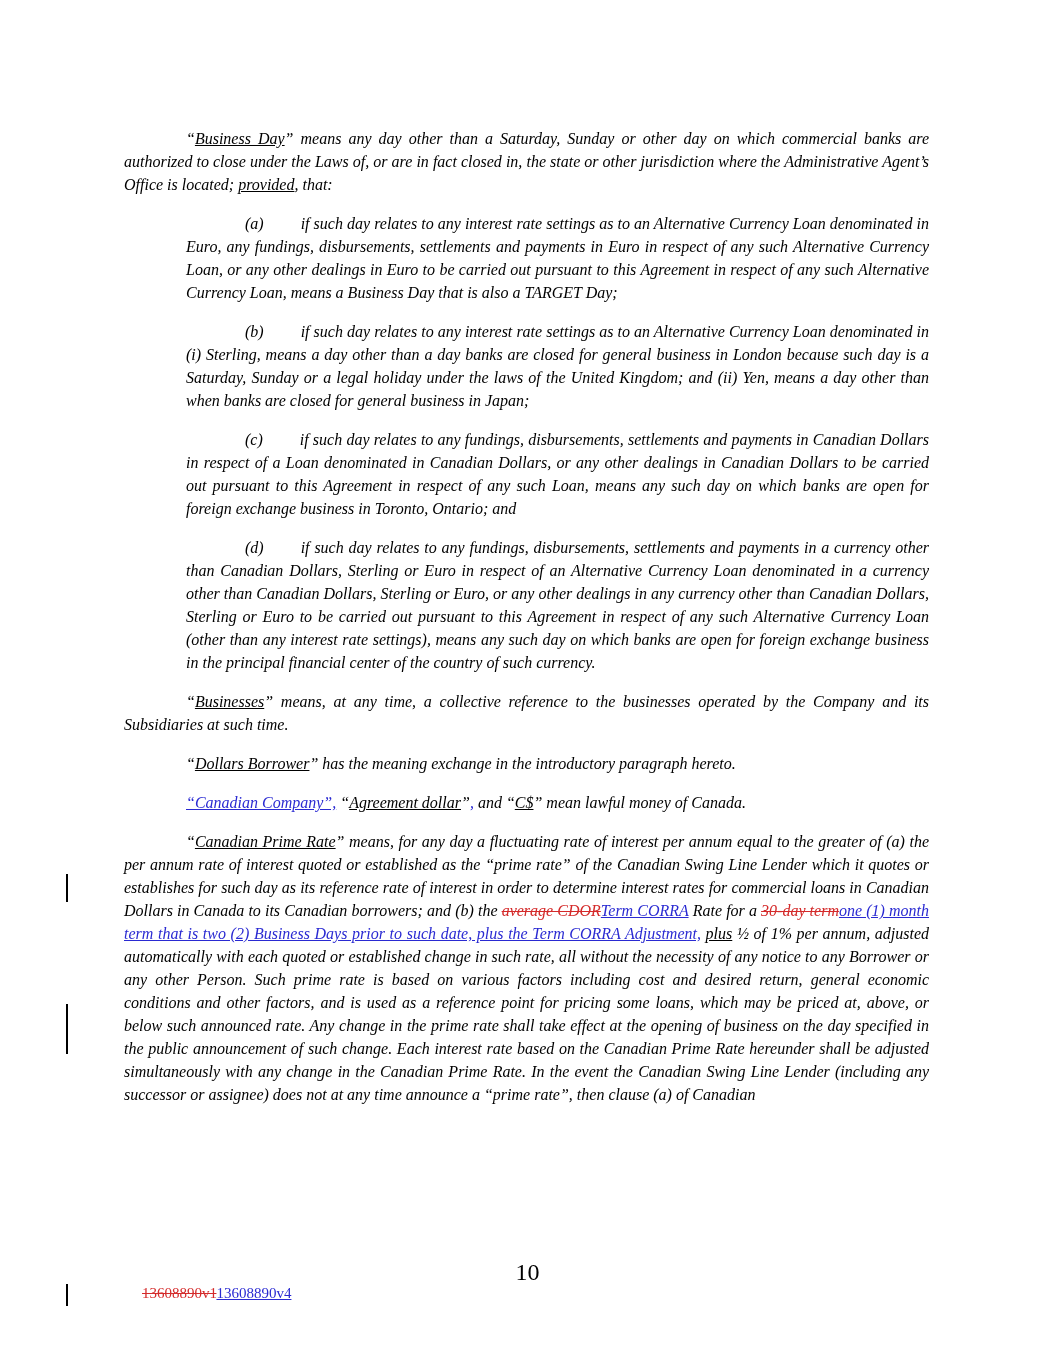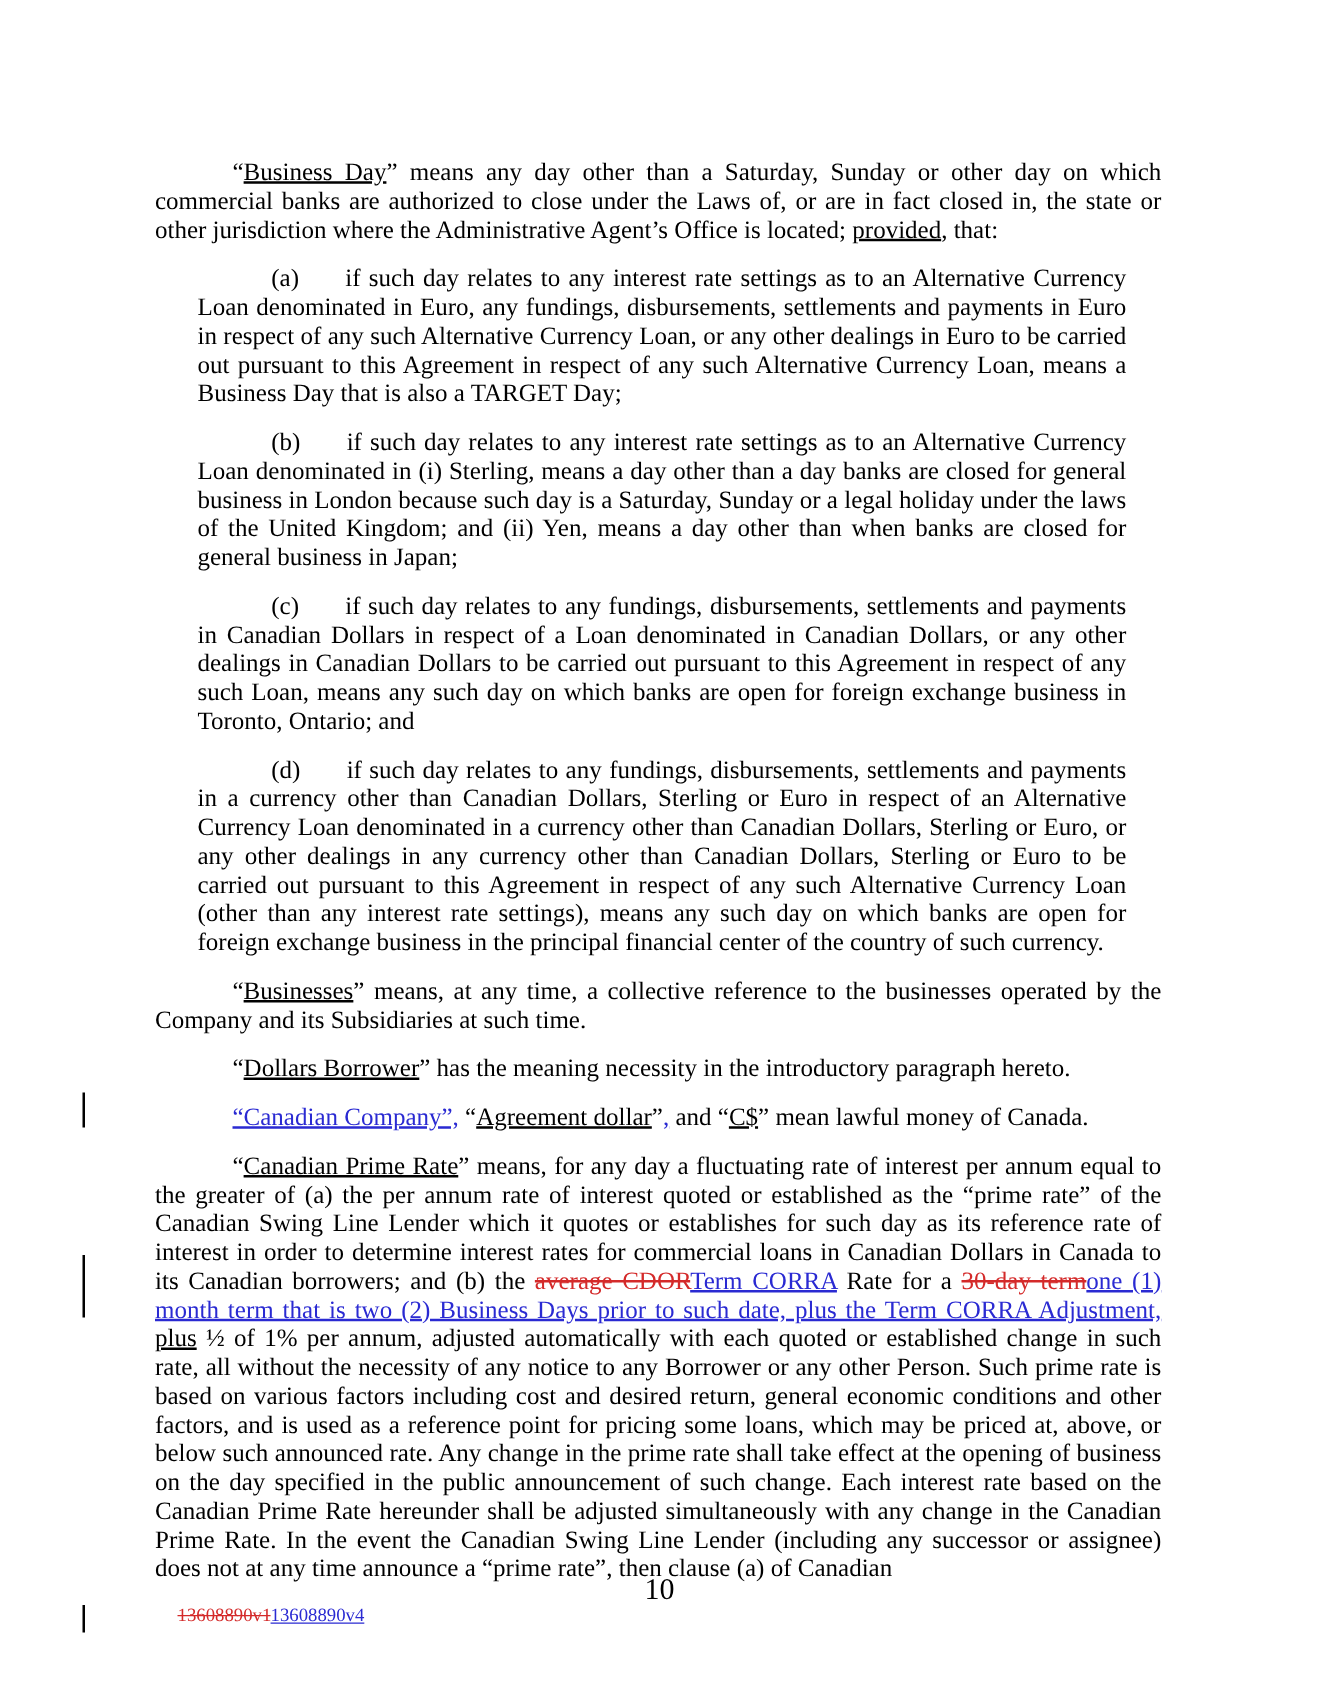--- a/index.html
+++ b/index.html
@@ -12,26 +12,27 @@
     font-family: "Liberation Serif", serif;
     color: #000000;
     --ins: #2a2ad2;
     --del: #d42a2a;
   }
   .content {
     position: absolute;
     left: 124px;
     top: 127px;
     width: 805px;
-    font-size: 20px;
+    font-size: 16px;
     line-height: 23px;
     text-align: justify;
+    font-style: italic;
   }
   .para { margin: 0 0 16px 0; text-indent: 62px; }
-  .para.sub { margin-left: 34px; width: 743px; text-indent: 59px; }
+  .para.sub { margin-left: 62px; width: 743px; text-indent: 59px; }
   .para:last-child { margin-bottom: 0; }
   .sub-num { display: inline; }
   .tab { display: inline-block; width: 37px; }
   .seg-plain { color: #000000; }
   .seg-term { color: #000000; text-decoration: underline; }
   .seg-ins { color: var(--ins); text-decoration: underline; }
   .seg-del { color: var(--del); text-decoration: line-through; }
   .page-number {
     position: absolute;
     left: 0;
@@ -73,21 +74,21 @@
   <div class="para sub">
     <span class="sub-num">(c)</span><span class="tab"></span><span><span class="seg-plain">if such day relates to any fundings, disbursements, settlements and payments in Canadian Dollars in respect of a Loan denominated in Canadian Dollars, or any other dealings in Canadian Dollars to be carried out pursuant to this Agreement in respect of any such Loan, means any such day on which banks are open for foreign exchange business in Toronto, Ontario; and</span></span>
   </div>
 
   <div class="para sub">
     <span class="sub-num">(d)</span><span class="tab"></span><span><span class="seg-plain">if such day relates to any fundings, disbursements, settlements and payments in a currency other than Canadian Dollars, Sterling or Euro in respect of an Alternative Currency Loan denominated in a currency other than Canadian Dollars, Sterling or Euro, or any other dealings in any currency other than Canadian Dollars, Sterling or Euro to be carried out pursuant to this Agreement in respect of any such Alternative Currency Loan (other than any interest rate settings), means any such day on which banks are open for foreign exchange business in the principal financial center of the country of such currency.</span></span>
   </div>
 
   <div class="para"><span class="seg-plain">“</span><span class="seg-term">Businesses</span><span class="seg-plain">” means, at any time, a collective reference to the businesses operated by the Company and its Subsidiaries at such time.</span></div>
 
-  <div class="para"><span class="seg-plain">“</span><span class="seg-term">Dollars Borrower</span><span class="seg-plain">” has the meaning necessity in the introductory paragraph hereto.</span></div>
+  <div class="para"><span class="seg-plain">“</span><span class="seg-term">Dollars Borrower</span><span class="seg-plain">” has the meaning exchange in the introductory paragraph hereto.</span></div>
 
   <div class="para"><span class="seg-ins">“Canadian Company”,</span><span class="seg-plain"> “</span><span class="seg-term">Agreement dollar</span><span class="seg-plain">”</span><span class="seg-ins">,</span><span class="seg-plain"> and “</span><span class="seg-term">C$</span><span class="seg-plain">” mean lawful money of Canada.</span></div>
 
   <div class="para"><span class="seg-plain">“</span><span class="seg-term">Canadian Prime Rate</span><span class="seg-plain">” means, for any day a fluctuating rate of interest per annum equal to the greater of (a) the per annum rate of interest quoted or established as the “prime rate” of the Canadian Swing Line Lender which it quotes or establishes for such day as its reference rate of interest in order to determine interest rates for commercial loans in Canadian Dollars in Canada to its Canadian borrowers; and (b) the </span><span class="seg-del">average CDOR</span><span class="seg-ins">Term CORRA</span><span class="seg-plain"> Rate for a </span><span class="seg-del">30-day term</span><span class="seg-ins">one (1) month term that is two (2) Business Days prior to such date, plus the Term CORRA Adjustment,</span><span class="seg-plain"> </span><span class="seg-term">plus</span><span class="seg-plain"> ½ of 1% per annum, adjusted automatically with each quoted or established change in such rate, all without the necessity of any notice to any Borrower or any other Person. Such prime rate is based on various factors including cost and desired return, general economic conditions and other factors, and is used as a reference point for pricing some loans, which may be priced at, above, or below such announced rate. Any change in the prime rate shall take effect at the opening of business on the day specified in the public announcement of such change.  Each interest rate based on the Canadian Prime Rate hereunder shall be adjusted simultaneously with any change in the Canadian Prime Rate.  In the event the Canadian Swing Line Lender (including any successor or assignee) does not at any time announce a “prime rate”, then clause (a) of Canadian</span></div>
 </div>
 
 <div class="page-number">10</div>
 
 <div class="doc-ids"><span class="seg-del">13608890v1</span><span class="seg-ins">13608890v4</span></div>
 

